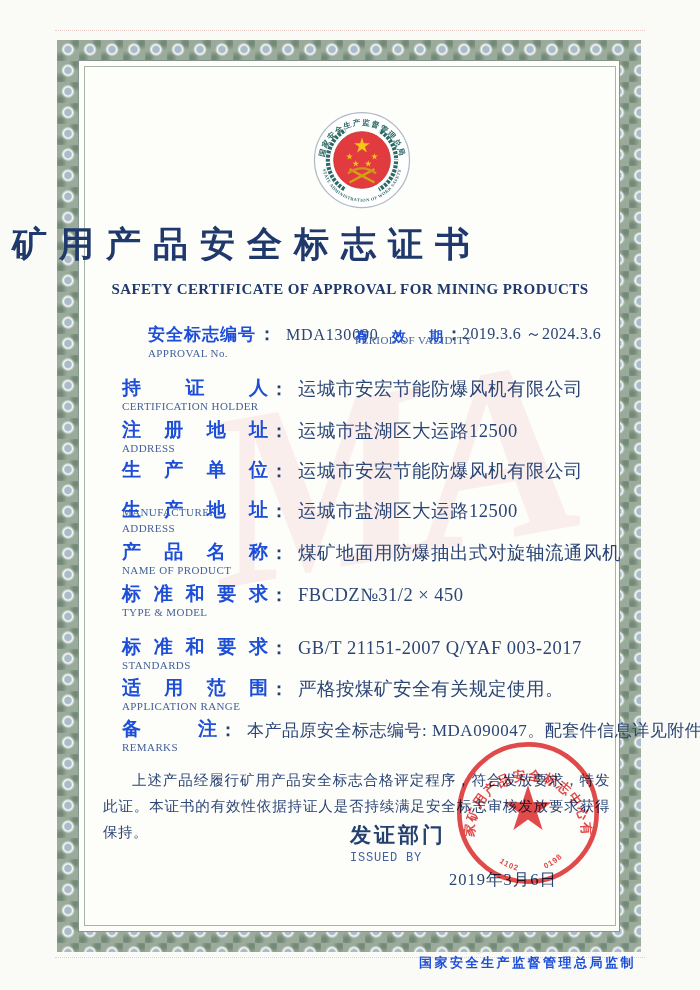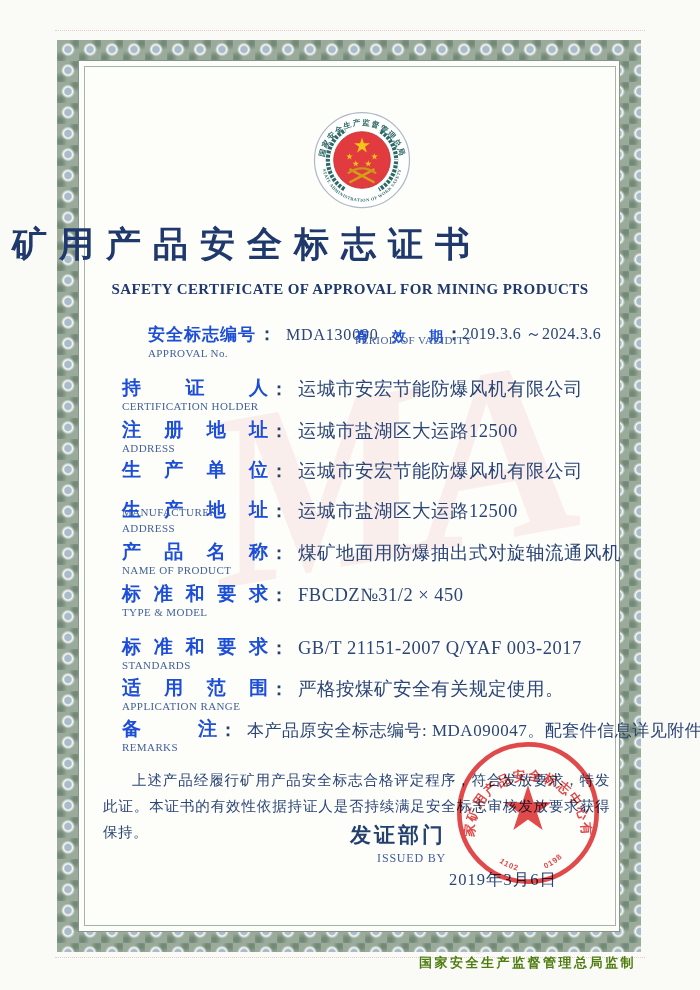--- a/index.html
+++ b/index.html
@@ -64,27 +64,27 @@
   .r1 .val{font-size:16px;letter-spacing:.8px;}
   .cap1{left:148px;}
   .vrow{left:355px;} .vrow .lbl{width:88px;font-size:14px;}
   .vval{position:absolute;left:462px;top:324px;font-size:16px;color:#2b4576;letter-spacing:.4px;white-space:nowrap;}
   .capv{left:355px;}
   .statement{
     position:absolute;left:103px;top:767px;width:507px;
     font-size:14.5px;line-height:26px;color:#2b4576;text-align:justify;
     text-indent:2em;letter-spacing:.5px;
   }
-  .issuedby{position:absolute;left:350px;top:821px;text-align:right;}
+  .issuedby{position:absolute;left:350px;top:821px;text-align:left;font-family:Liberation Mono, monospace;}
   .issuedby .zh{font-size:21px;font-weight:600;letter-spacing:3px;color:#24406f;}
   .issuedby .en{font-size:12px;letter-spacing:.8px;color:#44619b;margin-top:2px;}
   .issue-date{position:absolute;left:449px;top:857px;font-size:16.5px;color:#2b4576;letter-spacing:1px;z-index:3;margin-top:12px;}
   .footer{
     position:absolute;right:64px;top:954px;font-size:13px;letter-spacing:2.5px;
-    color:#4d7c0f;font-weight:600;
+    color:#1d4ed8;font-weight:600;
   }
   .emblem{position:absolute;left:312px;top:110px;z-index:2;}
   .seal{position:absolute;left:450px;top:735px;z-index:4;mix-blend-mode:multiply;opacity:.92;}
 </style>
 </head>
 <body>
 
 <div class="dotline" style="left:55px;top:30px;width:590px;"></div>
 <div class="dotline" style="left:55px;top:957px;width:590px;"></div>
 

